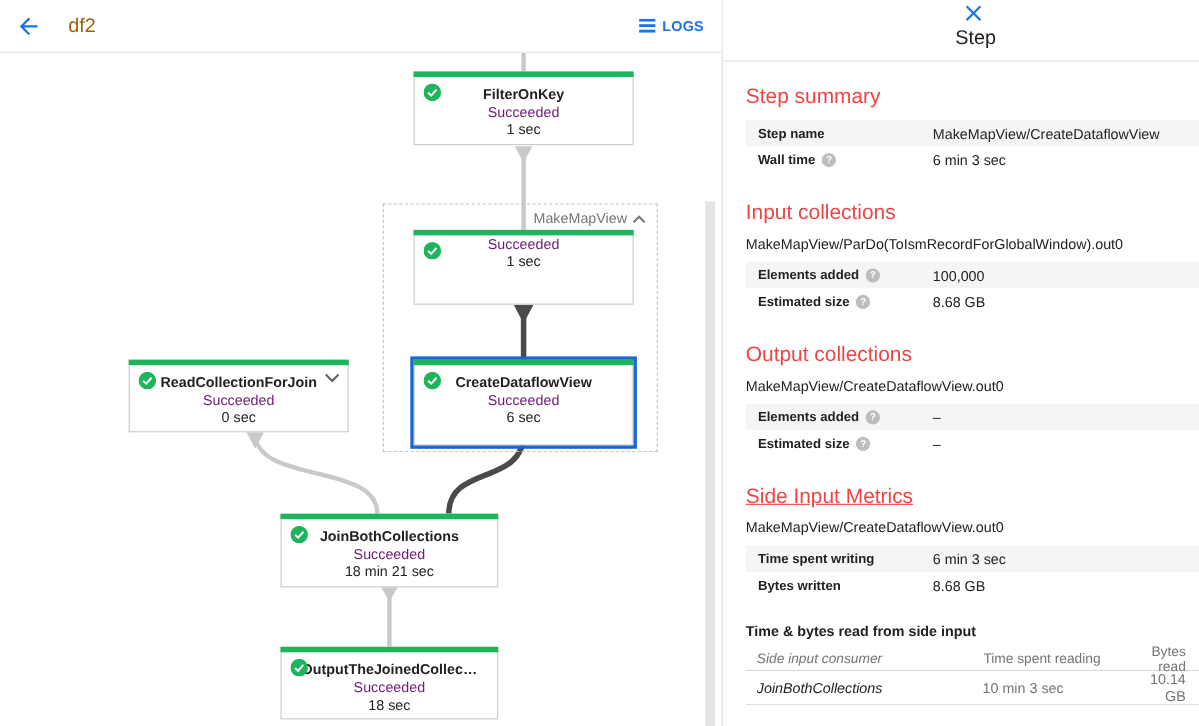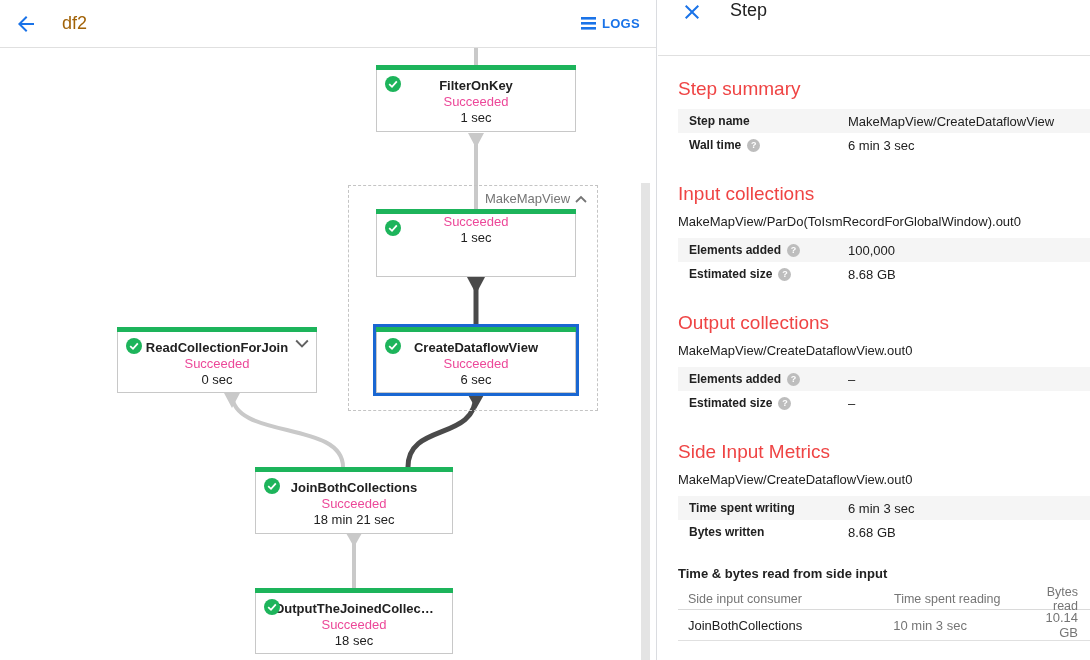--- a/index.html
+++ b/index.html
@@ -20,53 +20,53 @@
   .canvas { position:relative; width:656px; height:612px; }
 
   svg.edges { position:absolute; left:0; top:0; width:656px; height:612px; }
 
   .node { position:absolute; width:200px; height:67px; background:#fff;
           border:1px solid #c8c8c8; text-align:center; }
   .node .bar { height:5px; background:#1db45b; margin:-1px -1px 0 -1px; }
   .node .check { position:absolute; left:8px; top:10px; width:16px; height:16px; }
   .node .title { font-size:13px; font-weight:bold; margin-top:8px; line-height:16px;
                  white-space:nowrap; overflow:hidden; }
-  .node .status { font-size:13px; color:#ec4899; line-height:16px; }
+  .node .status { font-size:13px; color:#701a75; line-height:16px; }
   .node .time { font-size:13px; color:#212121; line-height:16px; }
   .node.selected { outline:3px solid #1967d2; }
   .node .expander { position:absolute; right:7px; top:9px; width:14px; height:14px; cursor:pointer; }
 
   .group-box { position:absolute; border:1px dashed #c4c4c4; background:transparent; }
   .group-label { position:absolute; display:flex; align-items:center; gap:5px;
                  font-size:13px; color:#757575; cursor:pointer; }
 
   .vscrollbar { position:absolute; width:9px; background:#e4e4e4; }
 
   
   .panel { position:absolute; left:658px; top:0; width:432px; height:660px; background:#fff; }
-  .panel-header { height:56px; display:flex; border-bottom:1px solid #e0e0e0; }
+  .panel-header { height:56px; display:flex; align-items:center; border-bottom:1px solid #e0e0e0;flex-direction:column; }
   .close-btn { width:24px; height:24px; margin-left:22px; cursor:pointer; }
   .panel-title { font-size:18px; margin-left:26px; }
   .panel-body { padding:0 0 0 20px; }
 
   .sec-heading { font-size:19px; color:#ef4444; margin-top:22px; margin-bottom:9px; }
   .sec-subtitle { font-size:13px; color:#212121; margin-bottom:9px; }
   .kv-row { display:flex; align-items:center; height:24px; padding-left:11px; font-size:13px; }
   .kv-row.alt { background:#f5f5f5; }
   .kv-label { width:159px; display:flex; align-items:center; gap:6px;
               font-size:12px; font-weight:bold; color:#212121; }
   .help-ic { display:inline-flex; width:13px; height:13px; border-radius:50%; background:#bdbdbd;
              color:#fff; font-size:9px; font-weight:bold; align-items:center; justify-content:center;
              cursor:pointer; flex:none; }
   .kv-value { font-size:13px; color:#212121; }
 
   .tbl-heading { font-size:13px; font-weight:bold; margin-top:22px; margin-bottom:8px; }
   .tbl { width:100%; }
   .tbl-row { display:flex; align-items:center; padding-left:10px; }
-  .tbl-row .c1 { width:209px; }
+  .tbl-row .c1 { width:209px;font-style:italic; }
   .tbl-row .c2 { width:155px; }
   .tbl-row .c3 { flex:1; text-align:right; padding-right:12px; }
   .tbl-head { height:21px; font-size:12.5px; color:#757575; border-bottom:1px solid #dadada; }
   .tbl-data { height:31px; font-size:13px; border-bottom:1px solid #e0e0e0; }
   .tbl-data .c1 { color:#212121; }
   .tbl-data .c2, .tbl-data .c3 { color:#757575; }
 </style>
 </head>
 <body>
 
@@ -132,21 +132,21 @@
     <div class="node" style="left:376px; top:161px; height:68px;">
       <div class="bar"></div>
       <svg class="check" viewBox="0 0 16 16">
         <circle cx="8" cy="8" r="8" fill="#1db45b"></circle>
         <path d="M4.2 8.2 L7 10.8 L11.8 5.4" fill="none" stroke="#fff" stroke-width="1.8"></path>
       </svg>
       <div class="status">Succeeded</div>
       <div class="time">1 sec</div>
     </div>
 
-    <div class="node selected" style="left:376px; top:279px; height:66px;">
+    <div class="node selected" style="left:376px; top:279px; height:78px;">
       <div class="bar"></div>
       <svg class="check" viewBox="0 0 16 16">
         <circle cx="8" cy="8" r="8" fill="#1db45b"></circle>
         <path d="M4.2 8.2 L7 10.8 L11.8 5.4" fill="none" stroke="#fff" stroke-width="1.8"></path>
       </svg>
       <div class="title">CreateDataflowView</div>
       <div class="status">Succeeded</div>
       <div class="time">6 sec</div>
     </div>
 
@@ -244,21 +244,21 @@
       <div class="kv-value">–</div>
     </div>
     <div class="kv-row">
       <div class="kv-label">
         <span>Estimated size</span>
         <span class="help-ic">?</span>
       </div>
       <div class="kv-value">–</div>
     </div>
 
-    <div class="sec-heading" style="margin-top:26px;">Side Input Metrics</div>
+    <div class="sec-heading" style="margin-top:26px;text-decoration:underline;">Side Input Metrics</div>
     <div class="sec-subtitle">MakeMapView/CreateDataflowView.out0</div>
     <div class="kv-row alt">
       <div class="kv-label">
         <span>Time spent writing</span>
       </div>
       <div class="kv-value">6 min 3 sec</div>
     </div>
     <div class="kv-row">
       <div class="kv-label">
         <span>Bytes written</span>

